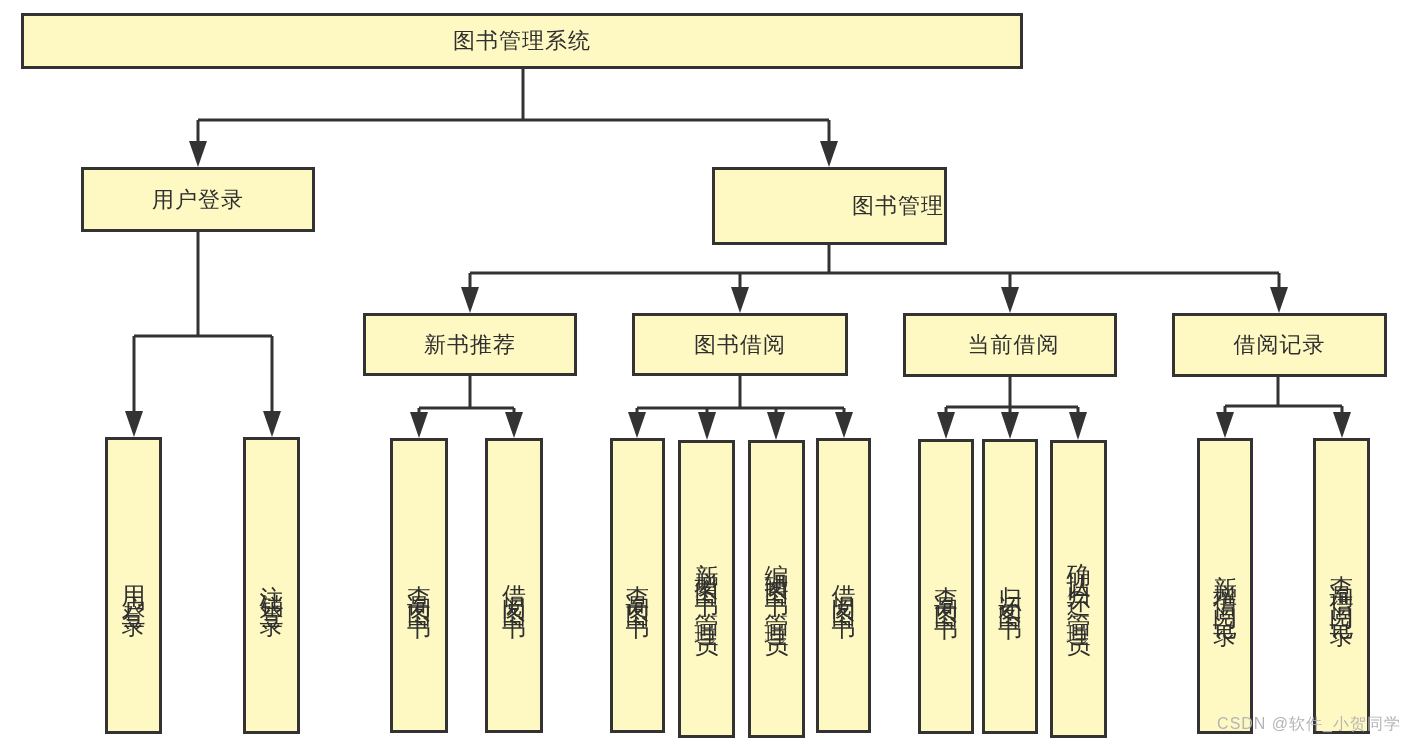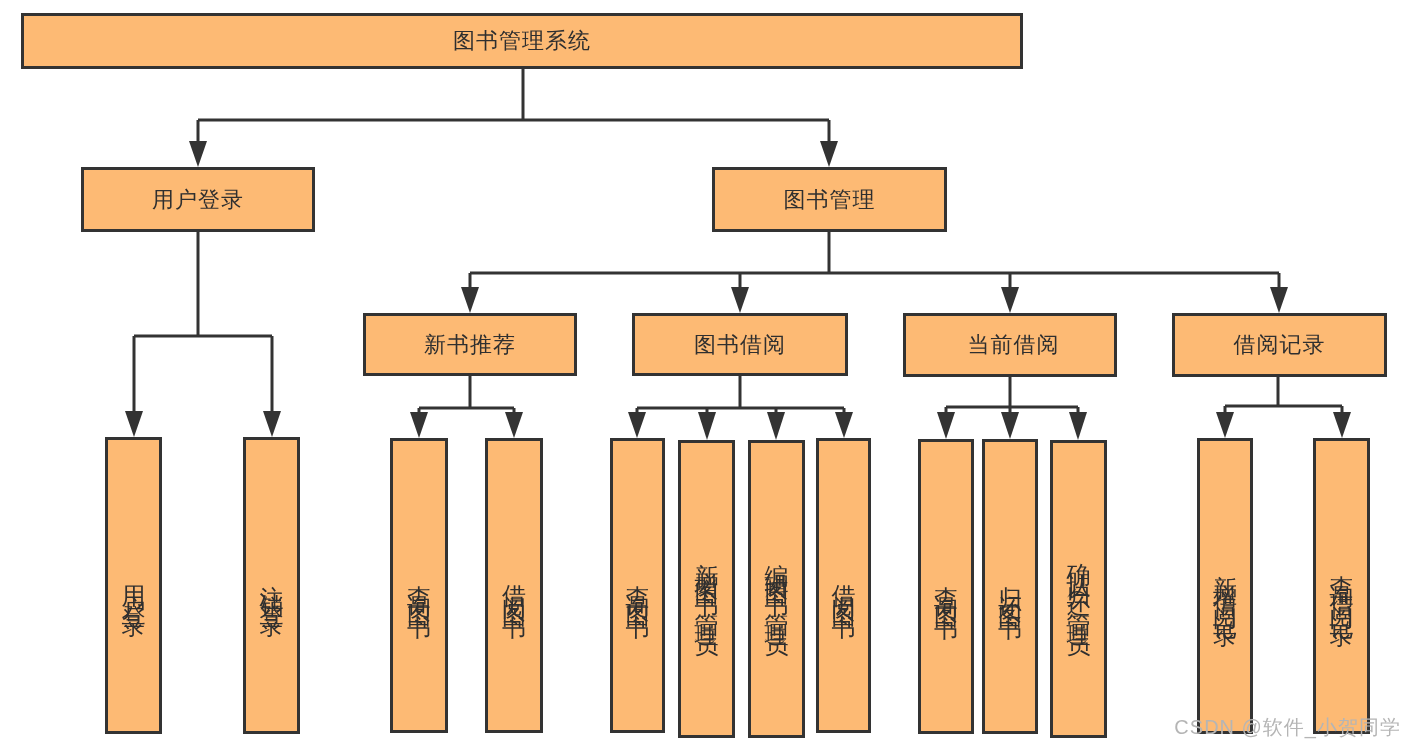--- a/index.html
+++ b/index.html
@@ -22,21 +22,21 @@
     inset: 0;
     width: 1405px;
     height: 747px;
   }
   .connectors path { stroke: var(--line); stroke-width: 3; fill: none; }
   .connectors polygon { fill: var(--line); stroke: none; }
   .node {
     position: absolute;
     box-sizing: border-box;
     border: 3px solid var(--line);
-    background: #fdba74;
+    background: #fef9c3;
     color: var(--text);
     display: flex;
     align-items: center;
     justify-content: center;
     z-index: 2;
   }
   .node .hlabel {
     font-size: 22px;
     letter-spacing: 1px;
     white-space: nowrap;
@@ -46,21 +46,21 @@
     text-orientation: mixed;
     font-size: 24px;
     letter-spacing: 10px;
     line-height: 1;
     white-space: nowrap;
   }
   .watermark {
     position: absolute;
     top: 714px;
     right: 4px;
-    font-size: 20px;
+    font-size: 16px;
     color: var(--wm);
     z-index: 5;
     letter-spacing: 1px;
     white-space: nowrap;
   }
 </style>
 </head>
 <body>
 
 <div class="stage">
@@ -127,21 +127,21 @@
     <polygon points="1333,412 1351,412 1342,438"></polygon>
   </svg>
 
   <div class="node" style="left:21px; top:13px; width:1002px; height:56px;">
     <span class="hlabel">图书管理系统</span>
   </div>
 
   <div class="node" style="left:81px; top:167px; width:234px; height:65px;">
     <span class="hlabel">用户登录</span>
   </div>
-  <div class="node" style="left:712px; top:167px; width:235px; height:65px;">
+  <div class="node" style="left:712px; top:167px; width:235px; height:78px;justify-content:flex-end;">
     <span class="hlabel">图书管理</span>
   </div>
 
   <div class="node" style="left:363px; top:313px; width:214px; height:63px;">
     <span class="hlabel">新书推荐</span>
   </div>
   <div class="node" style="left:632px; top:313px; width:216px; height:63px;align-items:center;">
     <span class="hlabel">图书借阅</span>
   </div>
   <div class="node" style="left:903px; top:313px; width:214px; height:64px;padding-left:7px;">

